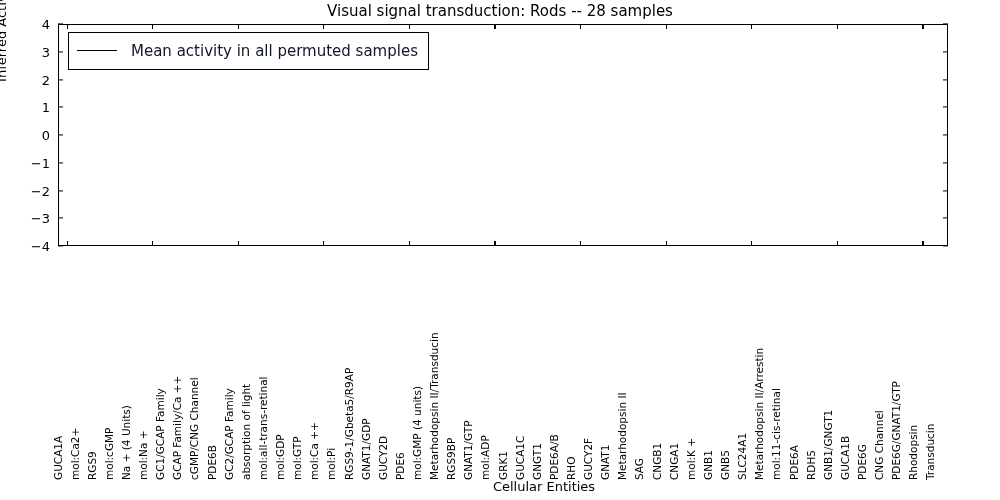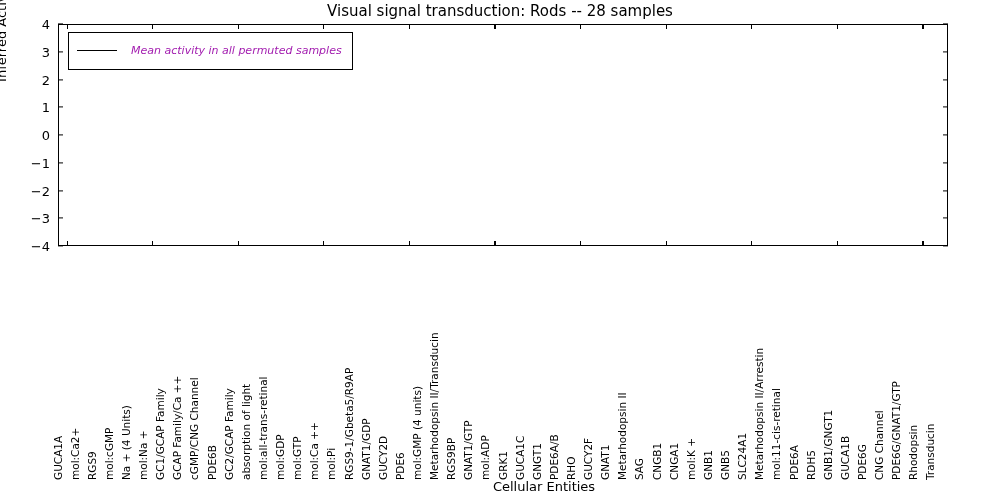--- a/index.html
+++ b/index.html
@@ -33,21 +33,21 @@
   svg.plot{position:absolute;inset:0;display:block;}
 
   .legend{
     position:absolute;left:10px;top:8px;
     border:1.2px solid #000;background:#fff;
     padding:5px 10px 6px 8px;box-sizing:border-box;
   }
   .legrow{display:flex;align-items:center;height:25px;}
   .legline{width:40px;height:0;border-top:1.6px solid #000;margin-right:14px;}
   .legline.red{border-top-color:#ff0000;}
-  .legtext{font-size:11px;color:#a21caf;white-space:nowrap;font-style:italic;}
+  .legtext{font-size:15px;color:#0f172a;white-space:nowrap;}
 
   .xlabels{position:absolute;left:58px;top:248px;width:890px;height:232px;}
   .xl{
     position:absolute;bottom:0;
     transform-origin:left bottom;
     transform:rotate(-90deg);
     font-size:10.5px;color:#000;white-space:nowrap;line-height:10px;
   }
 </style>
 </head>

